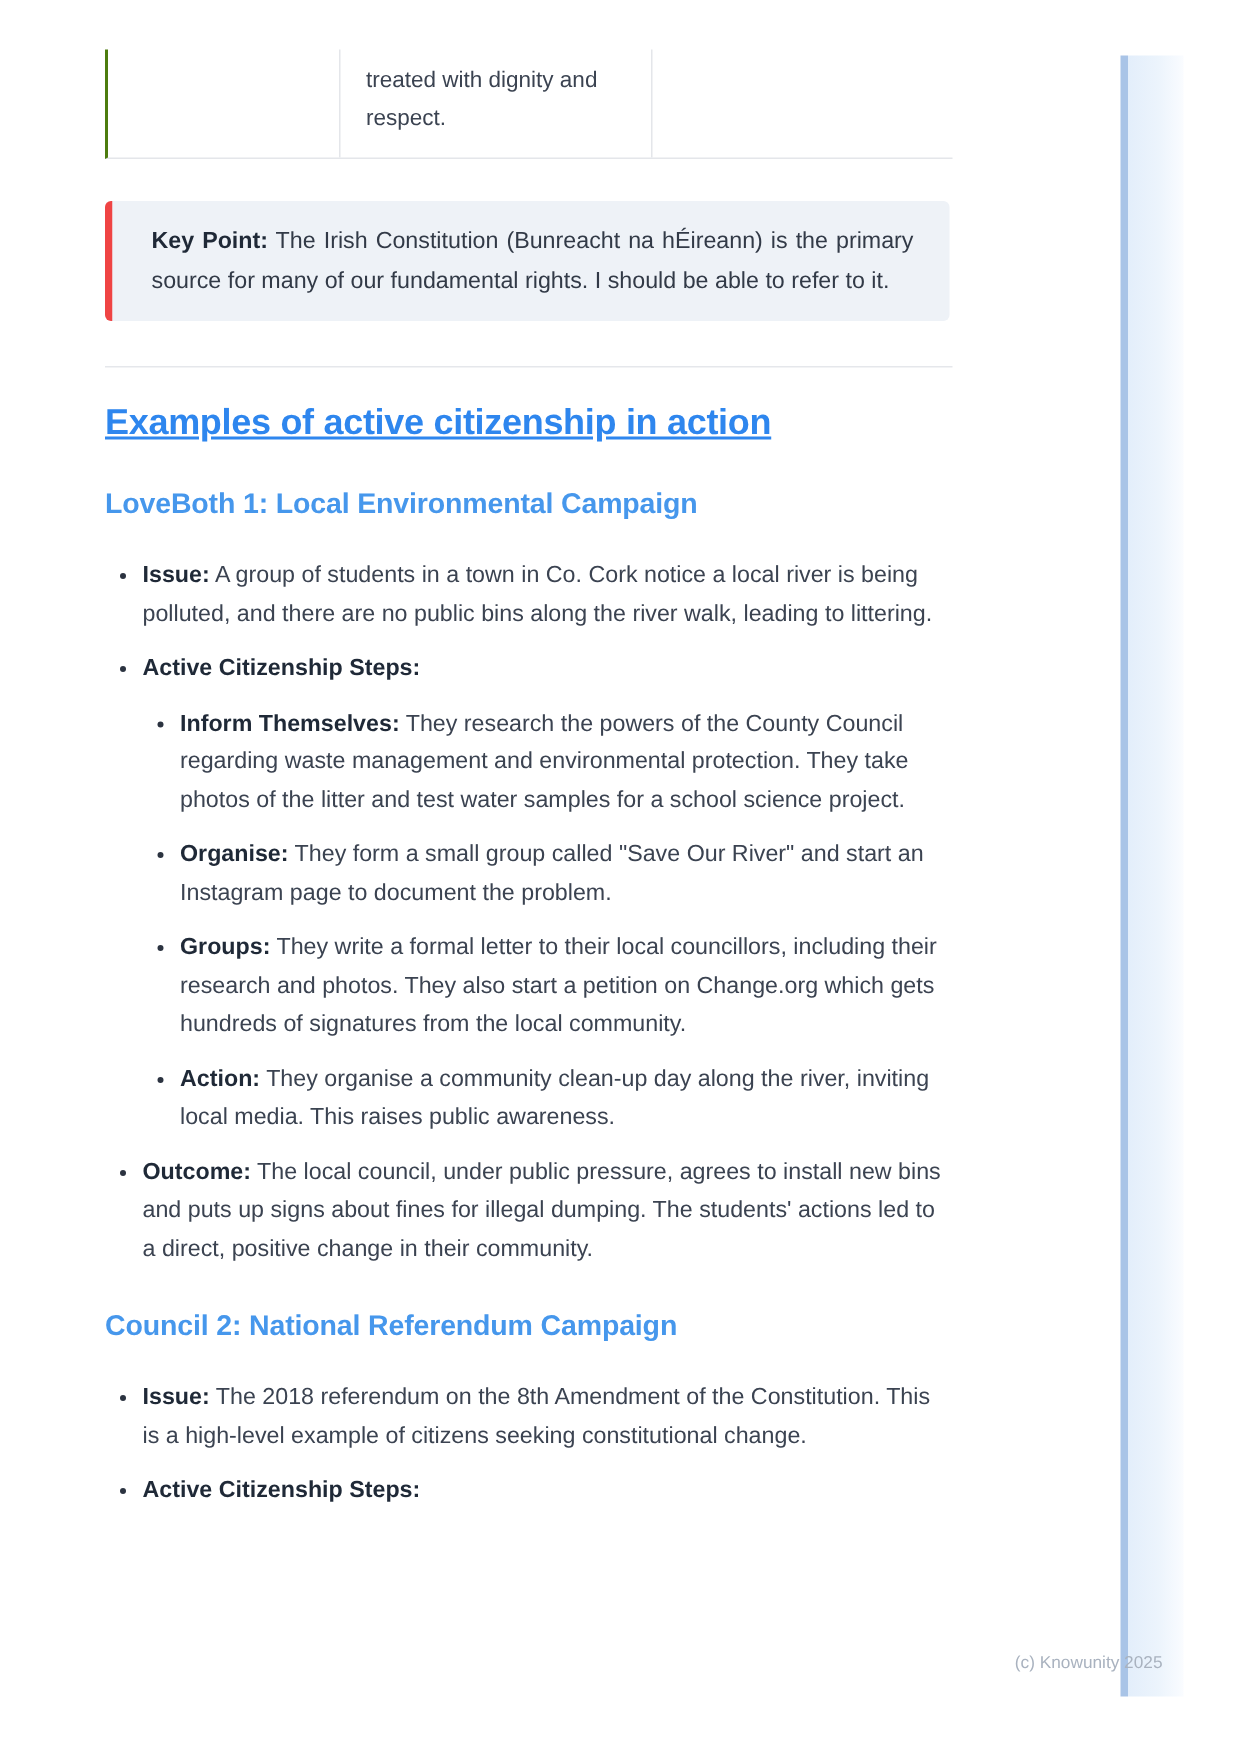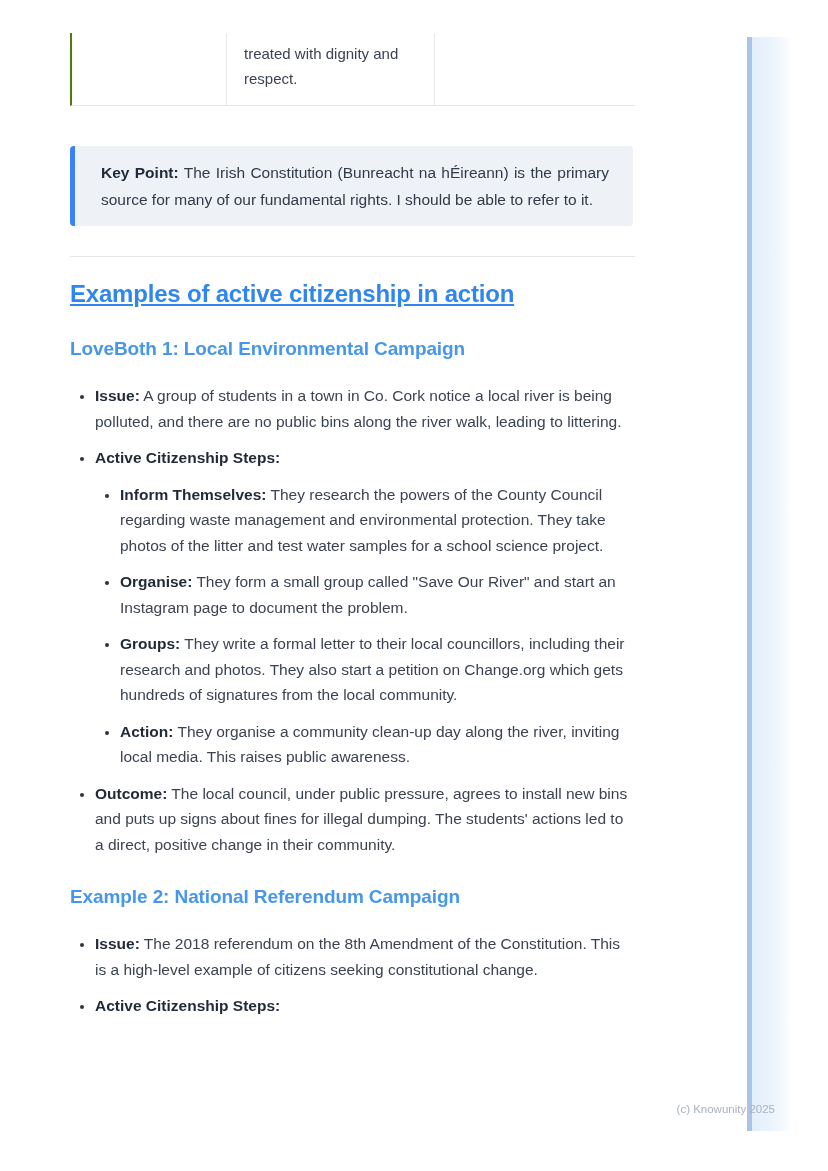--- a/index.html
+++ b/index.html
@@ -36,25 +36,25 @@
     font-size: 15px;
     line-height: 25px;
     color: #3b4351;
     min-height: 70px;
   }
   .cell-1 { width: 155px; }
   .cell-2 { width: 208px; }
   .cell-3 { width: 200px; }
   
   .callout {
-    margin-top: 40px;
+    margin-top: 28px;
     width: 563px;
     box-sizing: border-box;
     background: #eef2f7;
-    border-left: 5px solid #3b82f6;
+    border-left: 5px solid #ef4444;
     border-radius: 4px;
     padding: 13px 24px 13px 26px;
     font-size: 15.5px;
     line-height: 27px;
     text-align: justify;
     color: #323a47;
   }
   .callout strong { color: #1f2937; }
   
   .divider {
@@ -141,21 +141,21 @@
       <li><strong>Issue:</strong> A group of students in a town in Co. Cork notice a local river is being polluted, and there are no public bins along the river walk, leading to littering.</li>
       <li><strong>Active Citizenship Steps:</strong><ul class="sub-list">
           <li><strong>Inform Themselves:</strong> They research the powers of the County Council regarding waste management and environmental protection. They take photos of the litter and test water samples for a school science project.</li>
           <li><strong>Organise:</strong> They form a small group called "Save Our River" and start an Instagram page to document the problem.</li>
           <li><strong>Groups:</strong> They write a formal letter to their local councillors, including their research and photos. They also start a petition on Change.org which gets hundreds of signatures from the local community.</li>
           <li><strong>Action:</strong> They organise a community clean-up day along the river, inviting local media. This raises public awareness.</li>
         </ul></li>
       <li><strong>Outcome:</strong> The local council, under public pressure, agrees to install new bins and puts up signs about fines for illegal dumping. The students' actions led to a direct, positive change in their community.</li>
     </ul>
 
-  <h3 class="example-title">Example 2: National Referendum Campaign</h3>
+  <h3 class="example-title">Council 2: National Referendum Campaign</h3>
 
   <ul class="main-list">
       <li><strong>Issue:</strong> The 2018 referendum on the 8th Amendment of the Constitution. This is a high-level example of citizens seeking constitutional change.</li>
       <li><strong>Active Citizenship Steps:</strong></li>
     </ul>
 
 </div>
 
 <div class="right-ribbon"></div>
 

